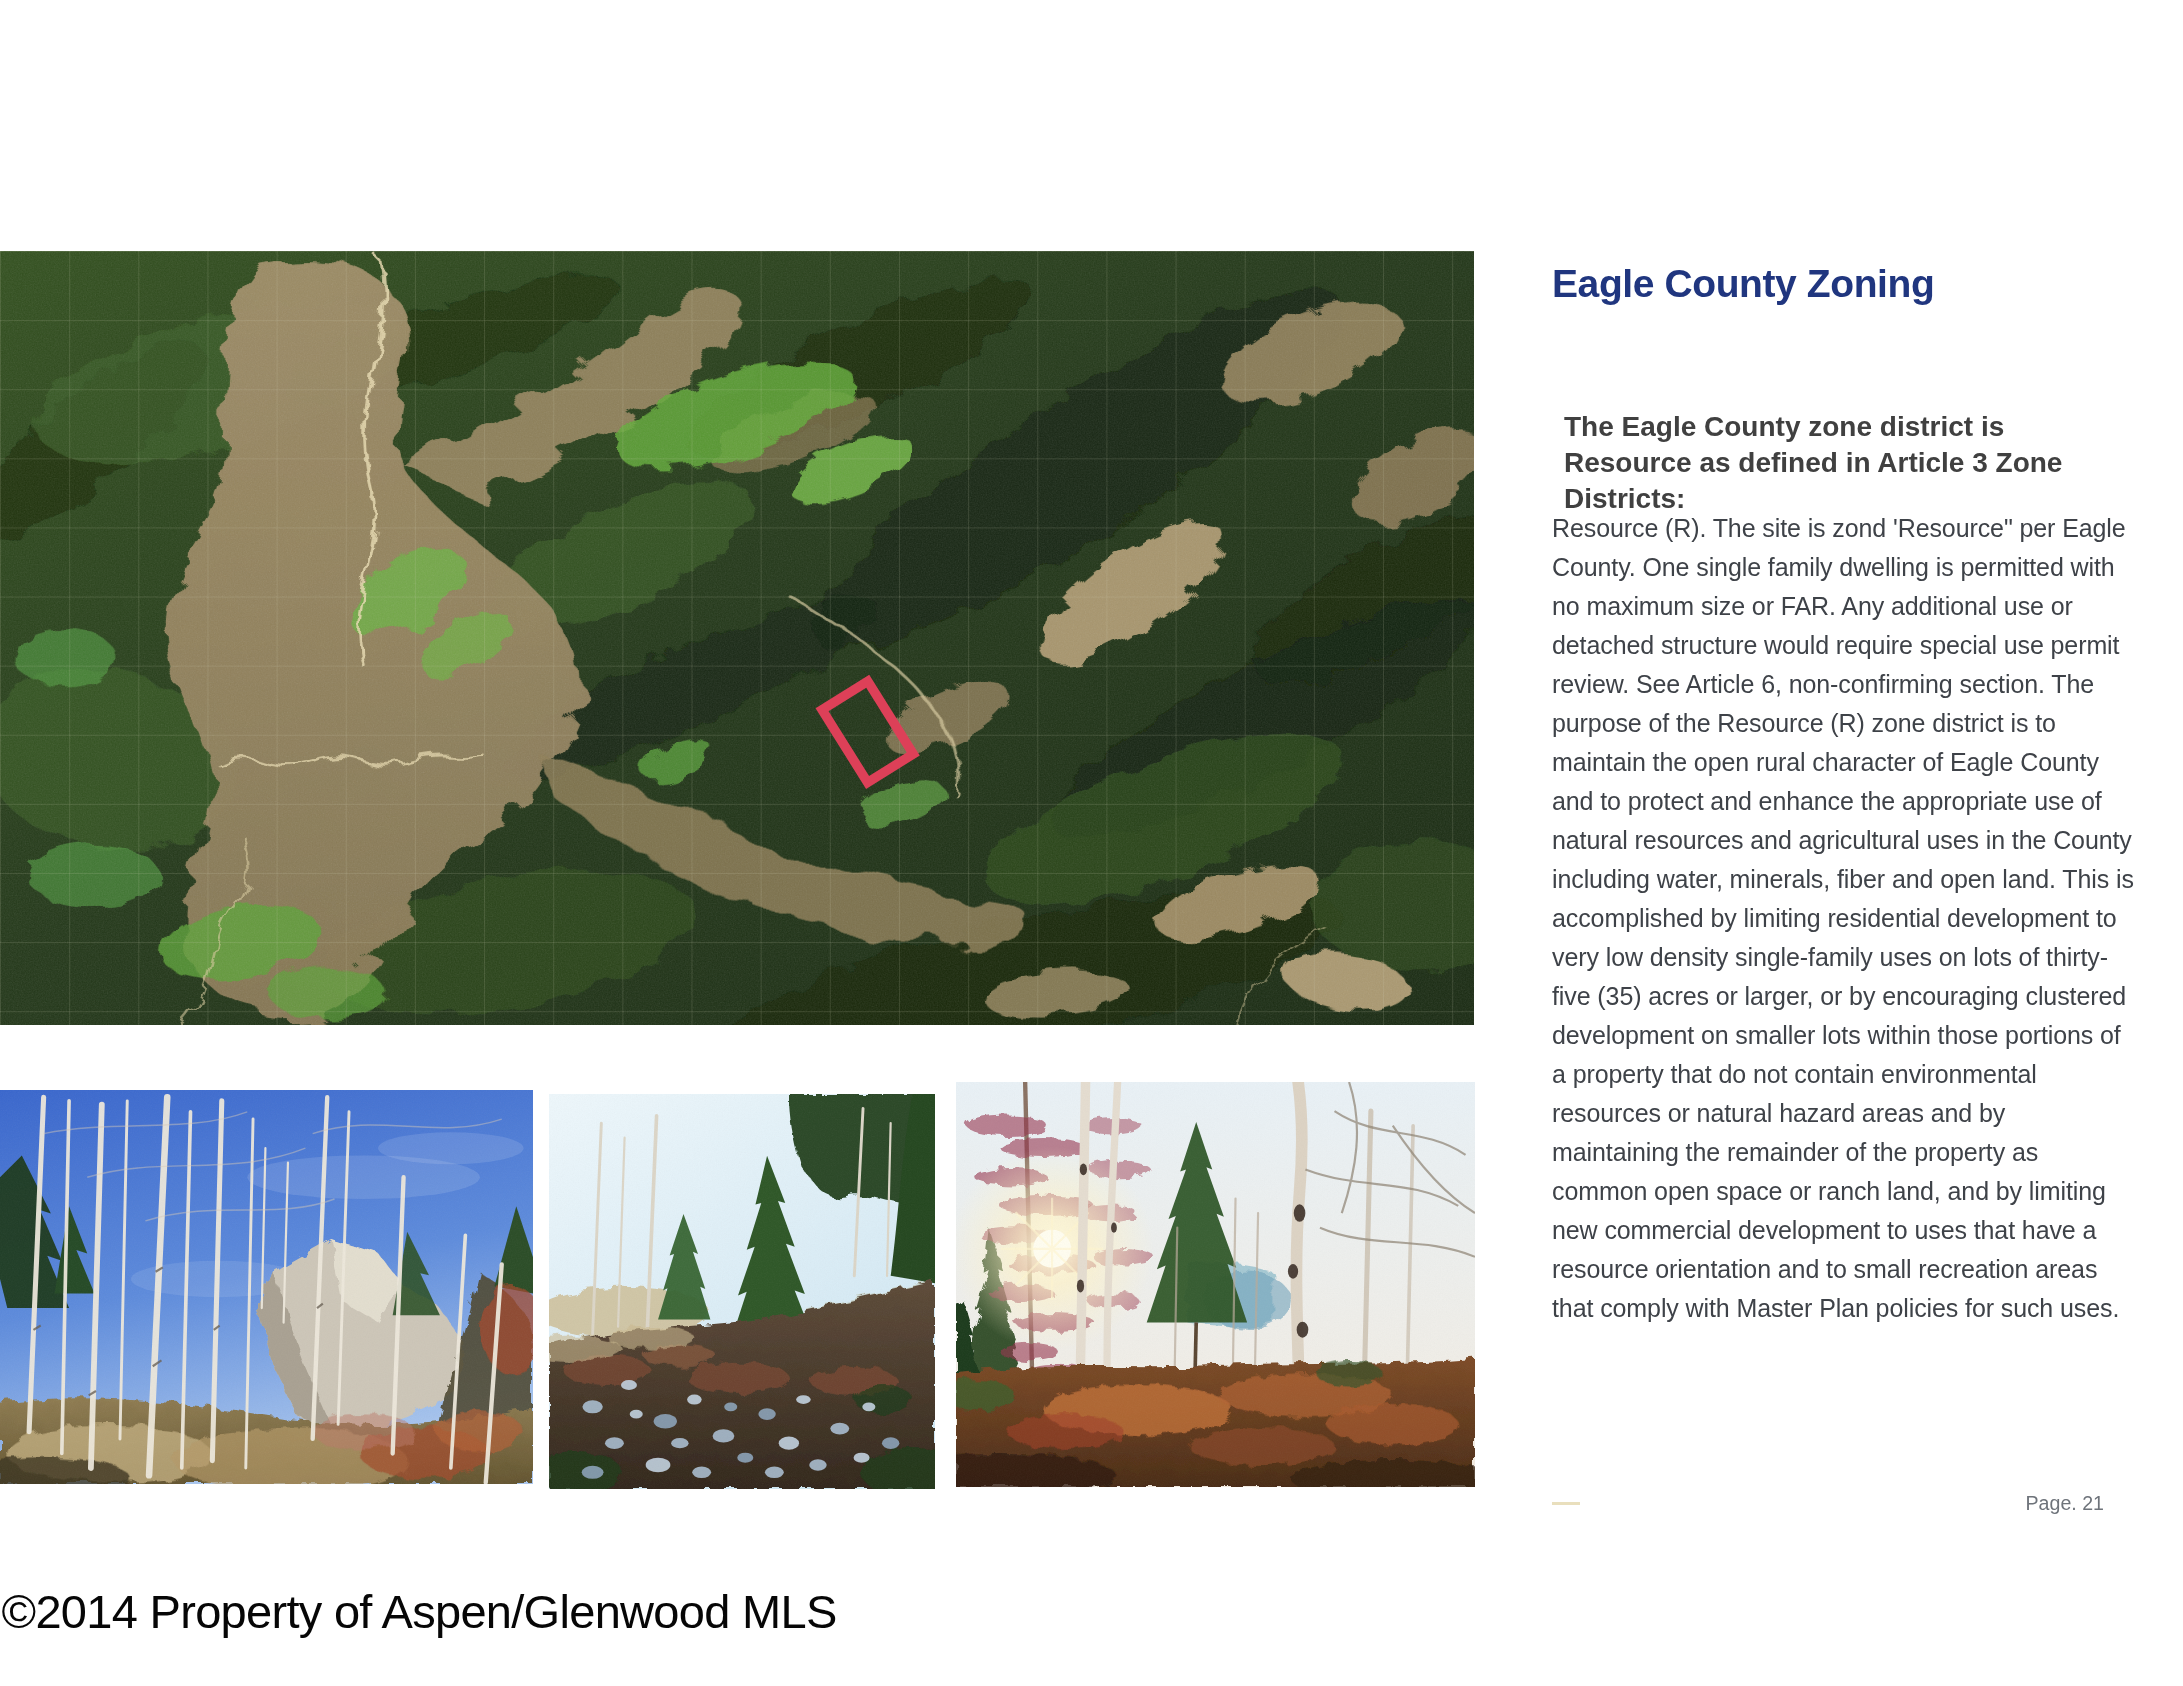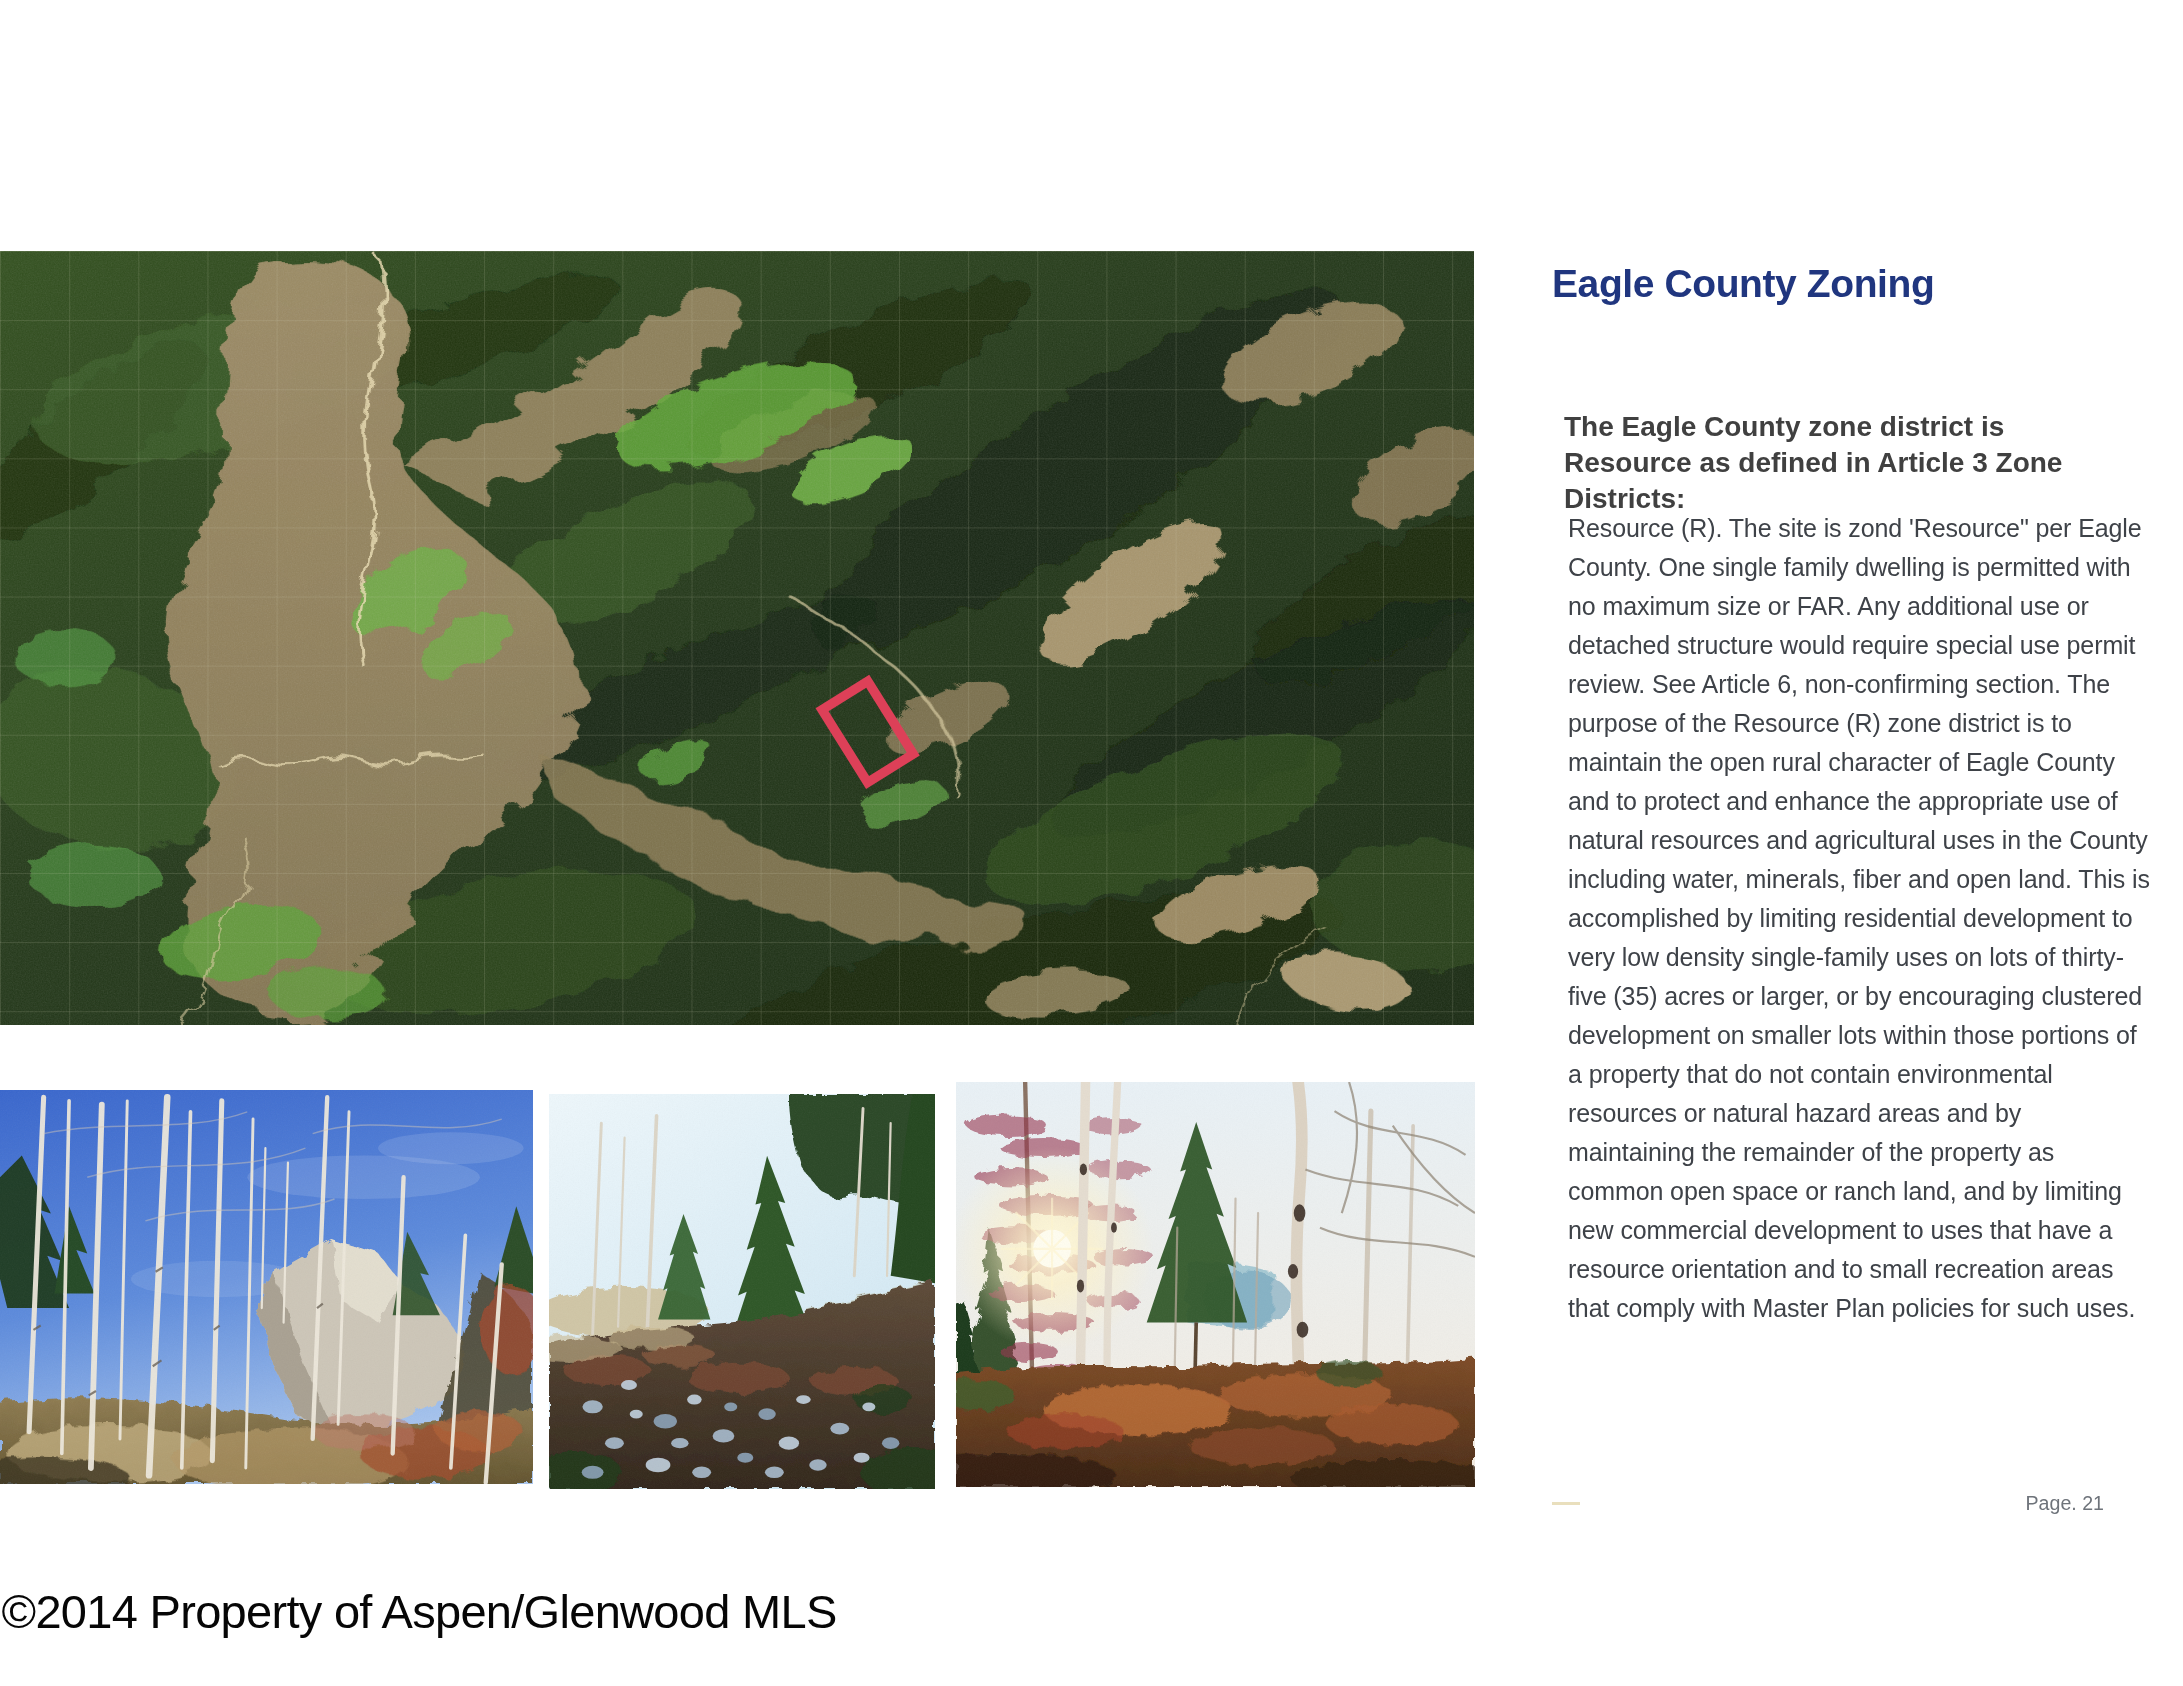--- a/index.html
+++ b/index.html
@@ -7,21 +7,21 @@
         font-family:"Liberation Sans", sans-serif;}
   .map{position:absolute;left:0;top:251px;width:1474px;height:774px;display:block;}
   .photo1{position:absolute;left:0;top:1090px;width:533px;height:394px;display:block;}
   .photo2{position:absolute;left:549px;top:1094px;width:386px;height:395px;display:block;}
   .photo3{position:absolute;left:956px;top:1082px;width:519px;height:405px;display:block;}
   .col{position:absolute;left:1552px;top:0;width:582px;}
   .title{position:absolute;left:0;top:262px;margin:0;font-size:39px;font-weight:700;
          letter-spacing:-0.4px;color:#20367f;white-space:nowrap;}
   .intro{position:absolute;left:0;top:397px;margin:12px;width:568px;font-size:28px;font-weight:700;
          line-height:36px;color:#404040;}
-  .bodytext{position:absolute;left:16px;top:509px;margin:0;width:582px;font-size:25px;font-weight:400;
+  .bodytext{position:absolute;left:0;top:509px;margin:0;width:582px;font-size:25px;font-weight:400;
          line-height:39px;color:#3e4248;letter-spacing:-0.1px;}
   .pagerow{position:absolute;left:1552px;top:1492px;width:552px;display:flex;align-items:center;
          justify-content:space-between;gap:0;}
   .pagedash{display:inline-block;width:28px;height:2.9px;background:#e9dfbd;}
   .pagenum{font-size:19.6px;color:#6e737a;}
   .footer{position:absolute;left:1.5px;top:1584px;font-size:47px;color:#060606;
          letter-spacing:-0.7px;white-space:nowrap;}
 </style>
 </head>
 <body>

